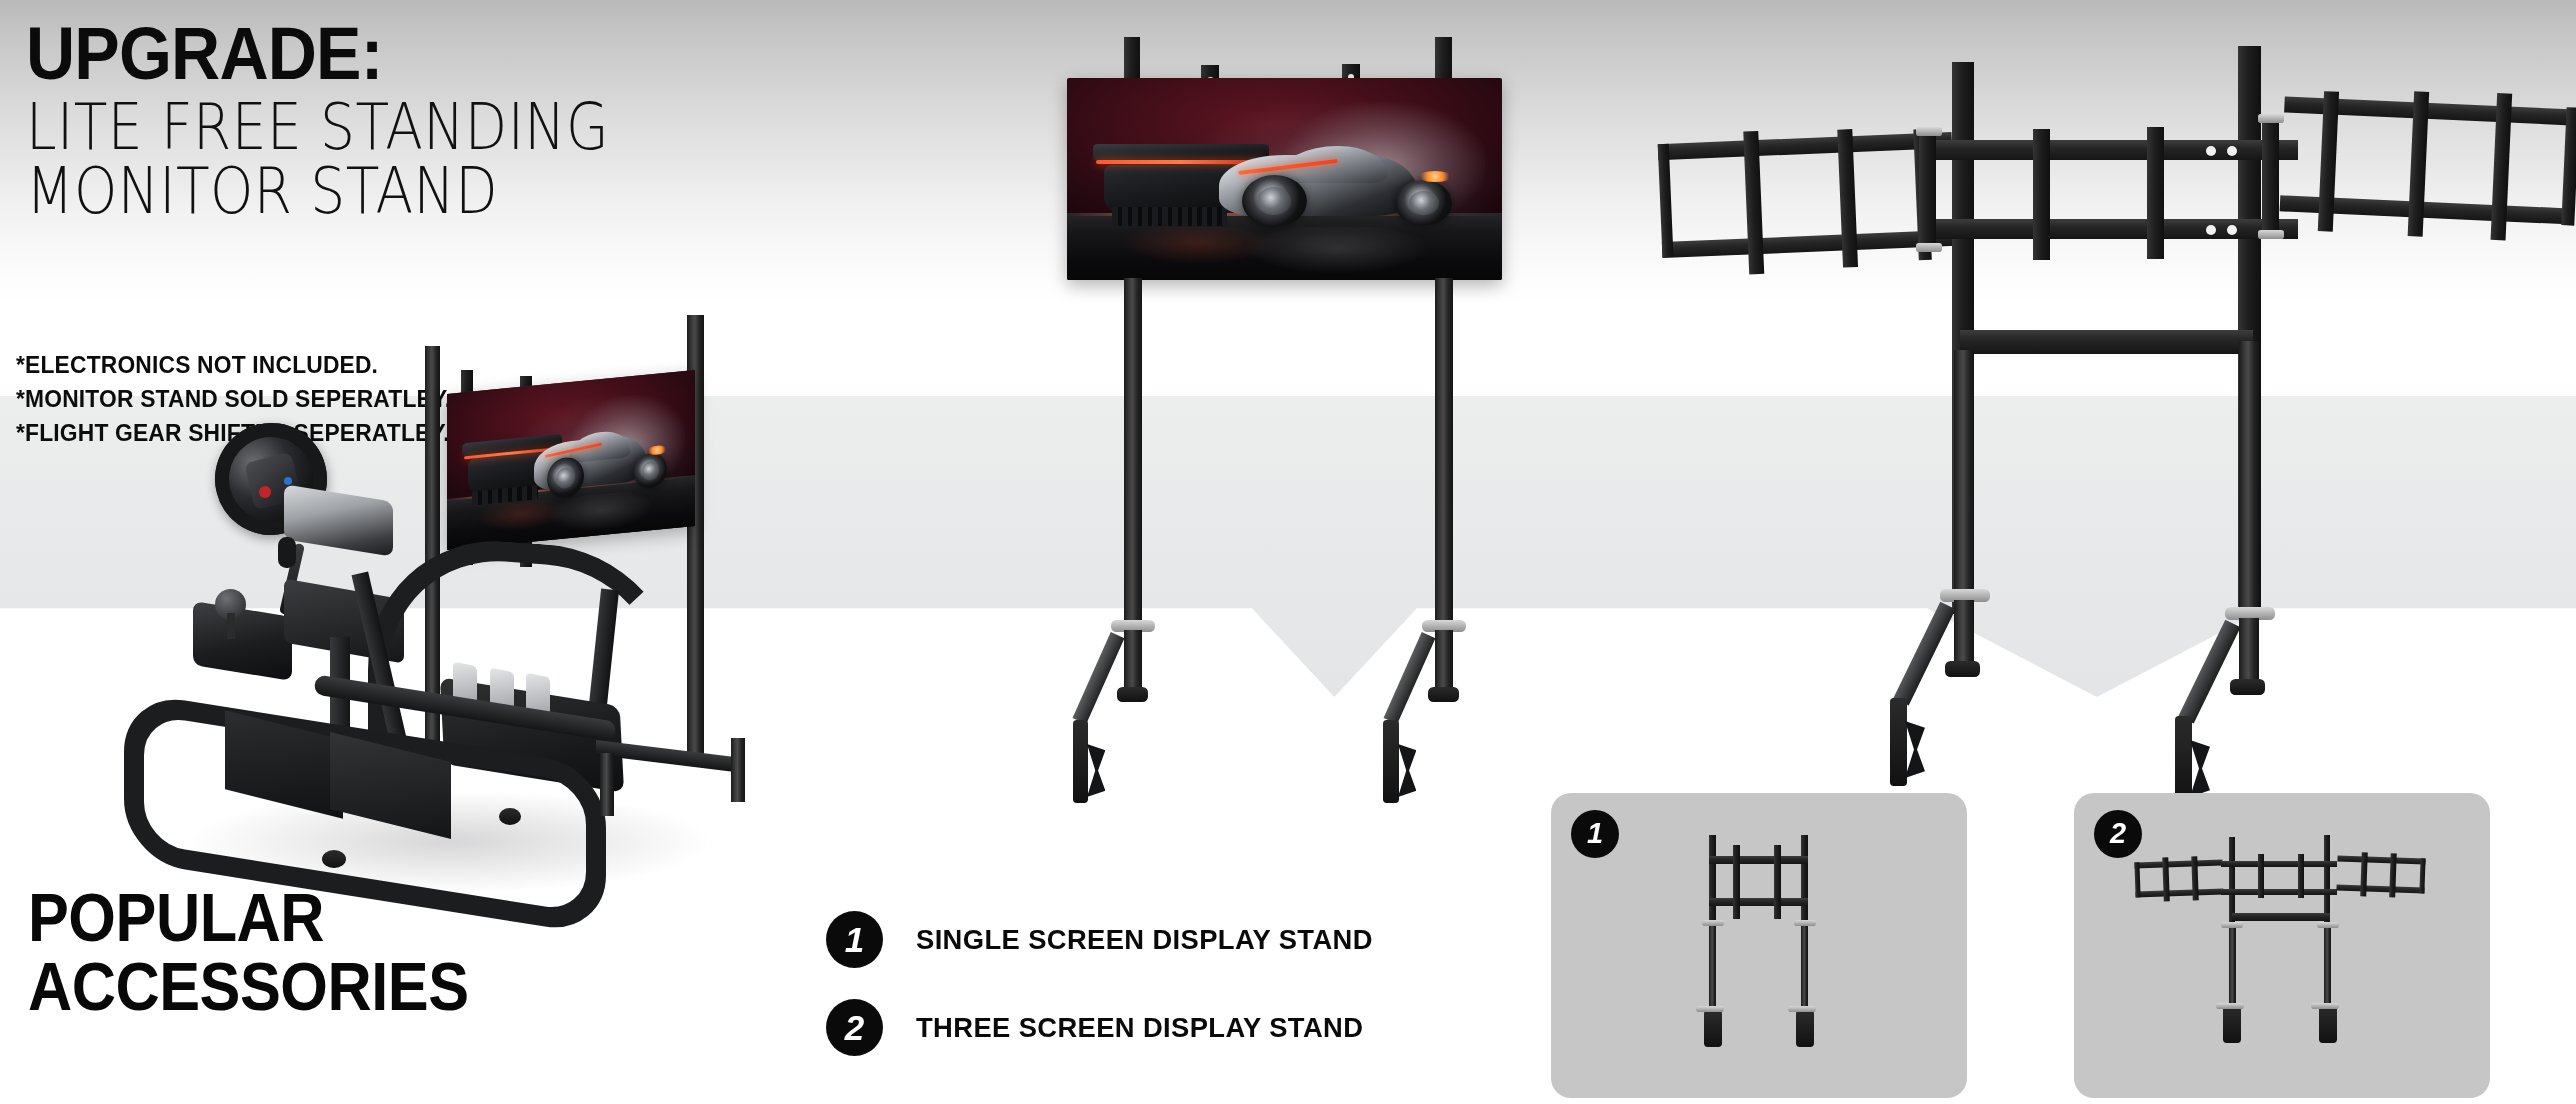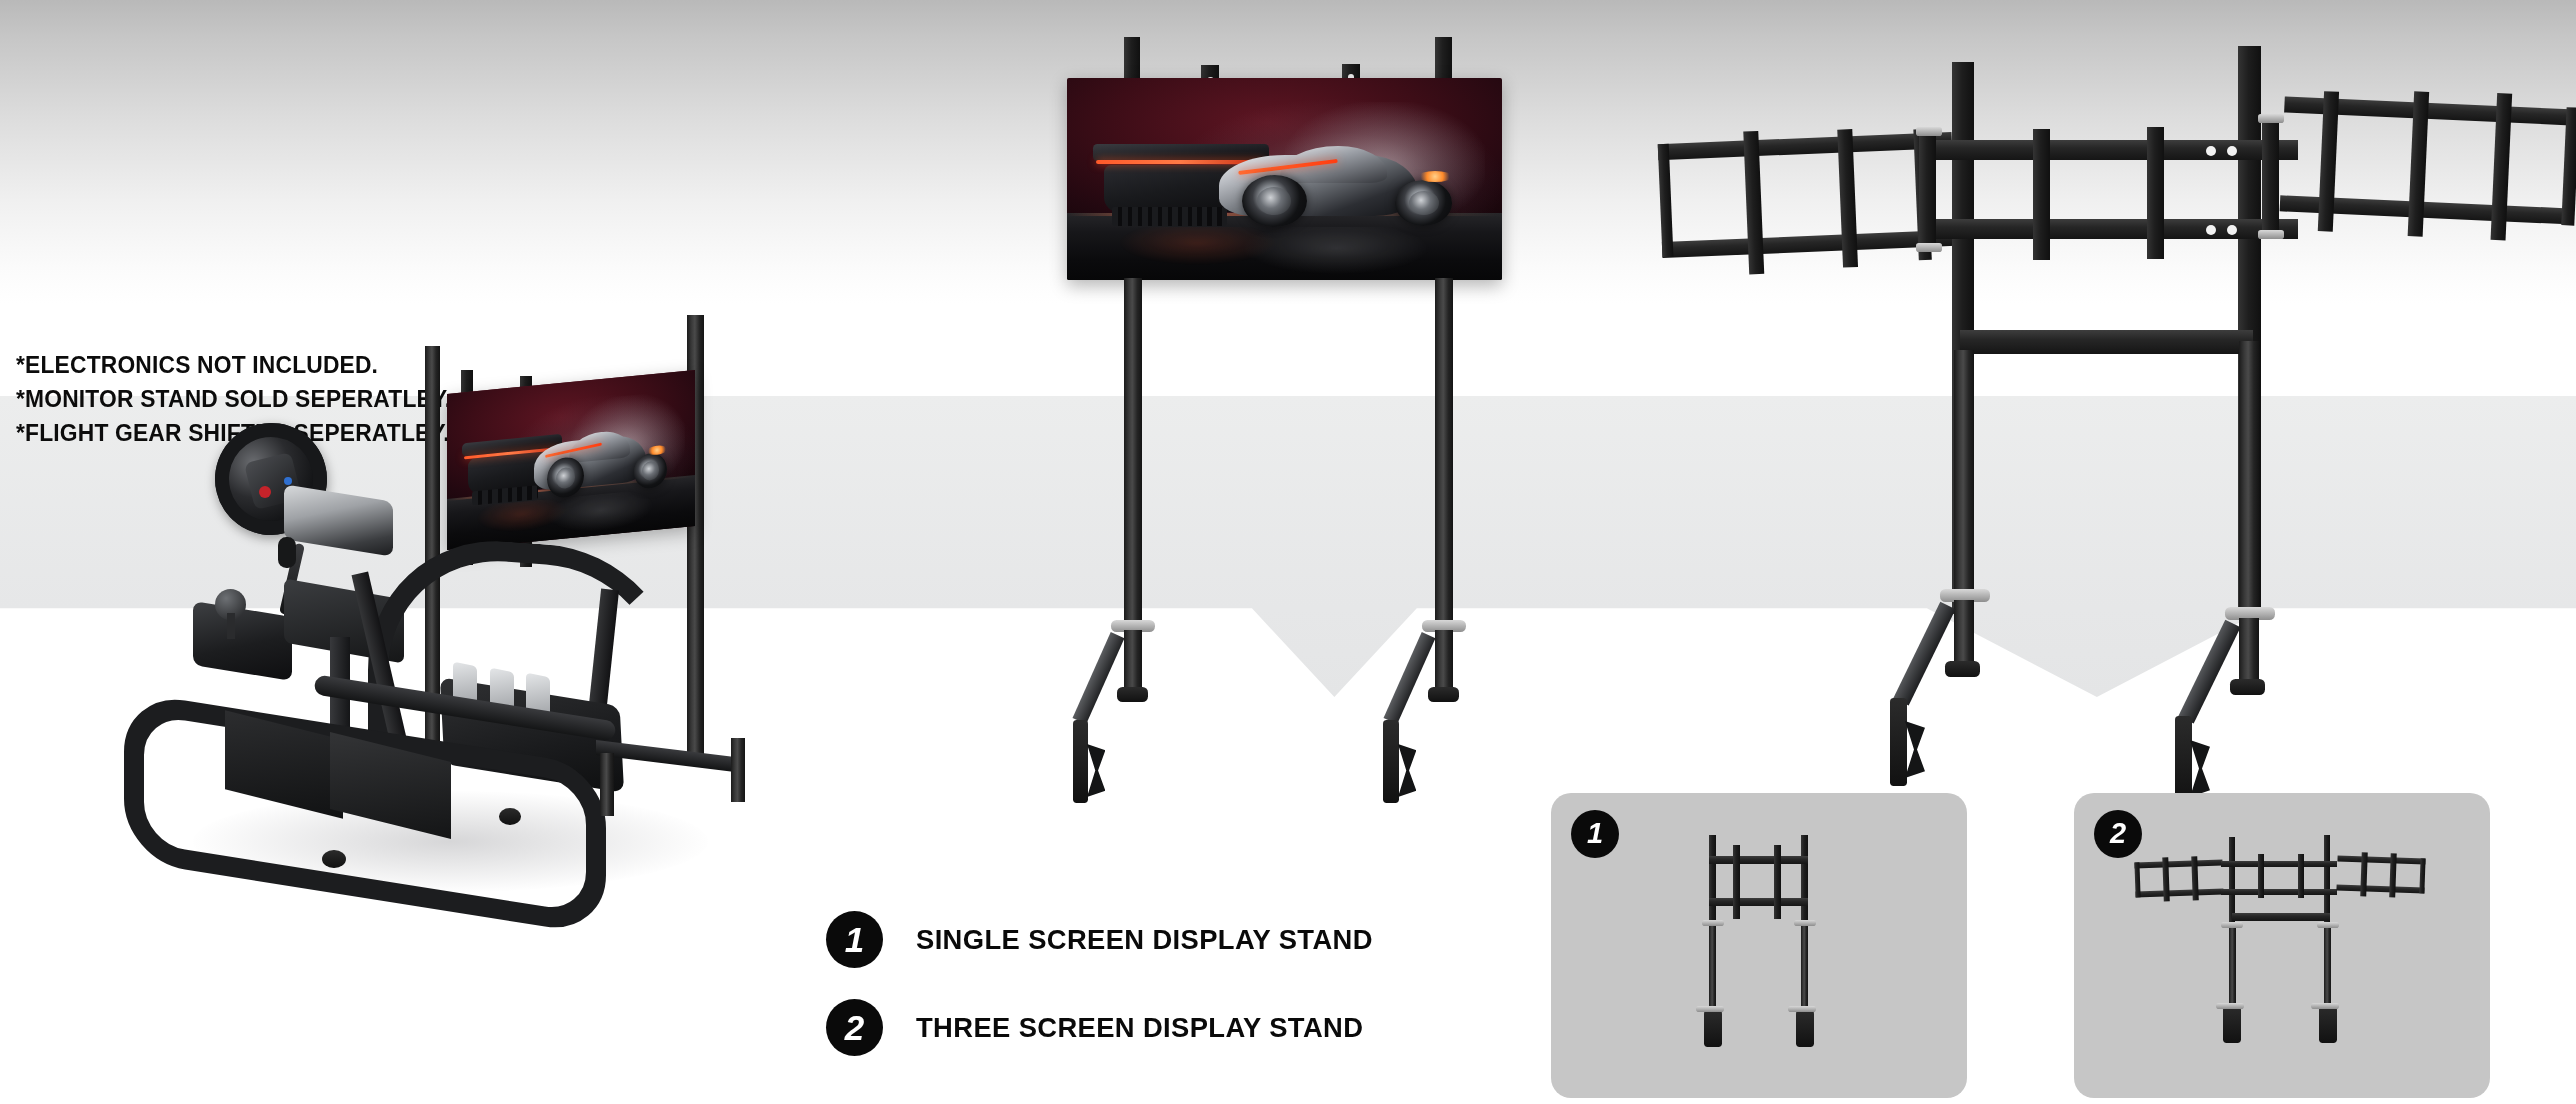--- a/index.html
+++ b/index.html
@@ -130,27 +130,38 @@
 </style>
 </head>
 <body>
 
 <div id="canvas">
 
   <div class="bg-top-gradient"></div>
   <div class="bg-floor"></div>
   <div class="bg-chevron"></div>
 
+  <div class="headline">
+    <div class="h-upgrade">UPGRADE:</div>
+    <div class="h-sub">
+      <span>LITE FREE STANDING</span>
+      <span>MONITOR STAND</span>
+    </div>
+  </div>
 
   <div class="disclaimer">
     <div>*ELECTRONICS NOT INCLUDED.</div>
     <div>*MONITOR STAND SOLD SEPERATLEY.</div>
     <div>*FLIGHT GEAR SHIFTER SEPERATLEY.</div>
   </div>
 
+  <div class="popular">
+    <div>POPULAR</div>
+    <div>ACCESSORIES</div>
+  </div>
 
   <div class="legend">
     <div class="legend-row">
       <div class="badge">1</div>
       <div class="legend-label">SINGLE SCREEN DISPLAY STAND</div>
     </div>
     <div class="legend-row">
       <div class="badge">2</div>
       <div class="legend-label">THREE SCREEN DISPLAY STAND</div>
     </div>

